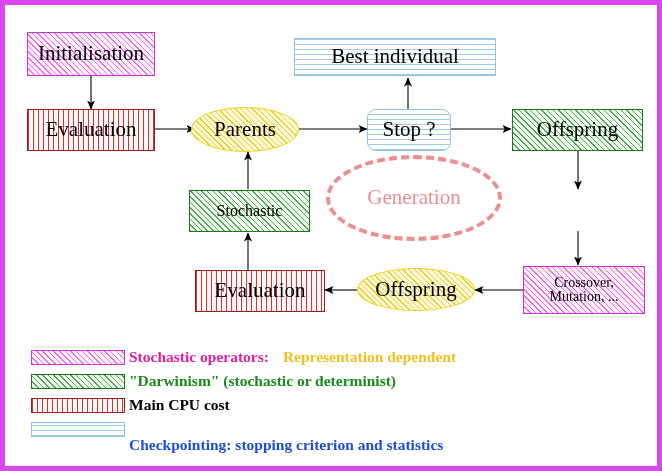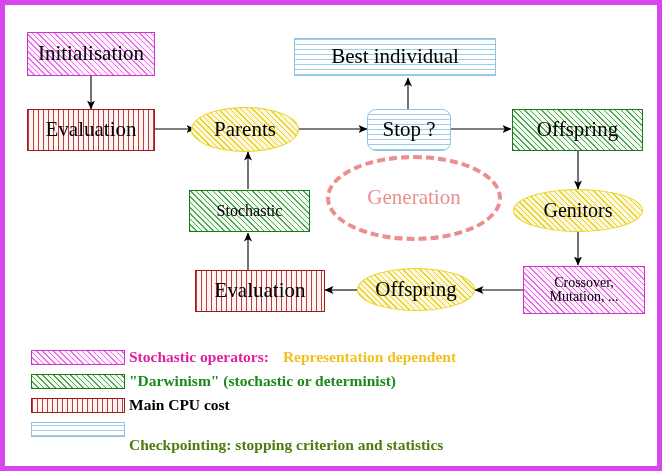--- a/index.html
+++ b/index.html
@@ -183,23 +183,20 @@
   </div>
 
   <div class="node rect-blue" style="left:289px; top:33px; width:202px; height:38px; font-size:21px;">
     <span class="lbl">Best individual</span>
   </div>
 
   <div class="node rect-green" style="left:507px; top:104px; width:131px; height:42px; font-size:21px;">
     <span class="lbl">Offspring</span>
   </div>
 
-  <div class="node ellipse-yellow" style="left:508px; top:184px; width:130px; height:43px; font-size:20px;">
-    <span class="lbl">Genitors</span>
-  </div>
 
   <div class="node rect-magenta" style="left:518px; top:261px; width:122px; height:48px; font-size:14px;">
     <span class="lbl">Crossover,
 Mutation, ...</span>
   </div>
 
   <div class="node ellipse-yellow" style="left:352px; top:263px; width:118px; height:43px; font-size:21px;">
     <span class="lbl">Offspring</span>
   </div>
 
@@ -229,18 +226,18 @@
       <span class="legend-text" style="color:#1a8a1a;">"Darwinism" (stochastic or determinist)</span>
     </div>
 
     <div class="legend-row">
       <span class="swatch rect-red" style="top:5px;"></span>
       <span class="legend-text" style="color:#000000;">Main CPU cost</span>
     </div>
 
     <div class="legend-row">
       <span class="swatch rect-blue" style="top:5px;"></span>
-      <span class="legend-text" style="color:#4d7c0f;margin-top:32px;">Checkpointing: stopping criterion and statistics</span>
+      <span class="legend-text" style="color:#1d4ed8;margin-top:32px;">Checkpointing: stopping criterion and statistics</span>
     </div>
 
   </div>
 
 </div>
 
 </body></html>

